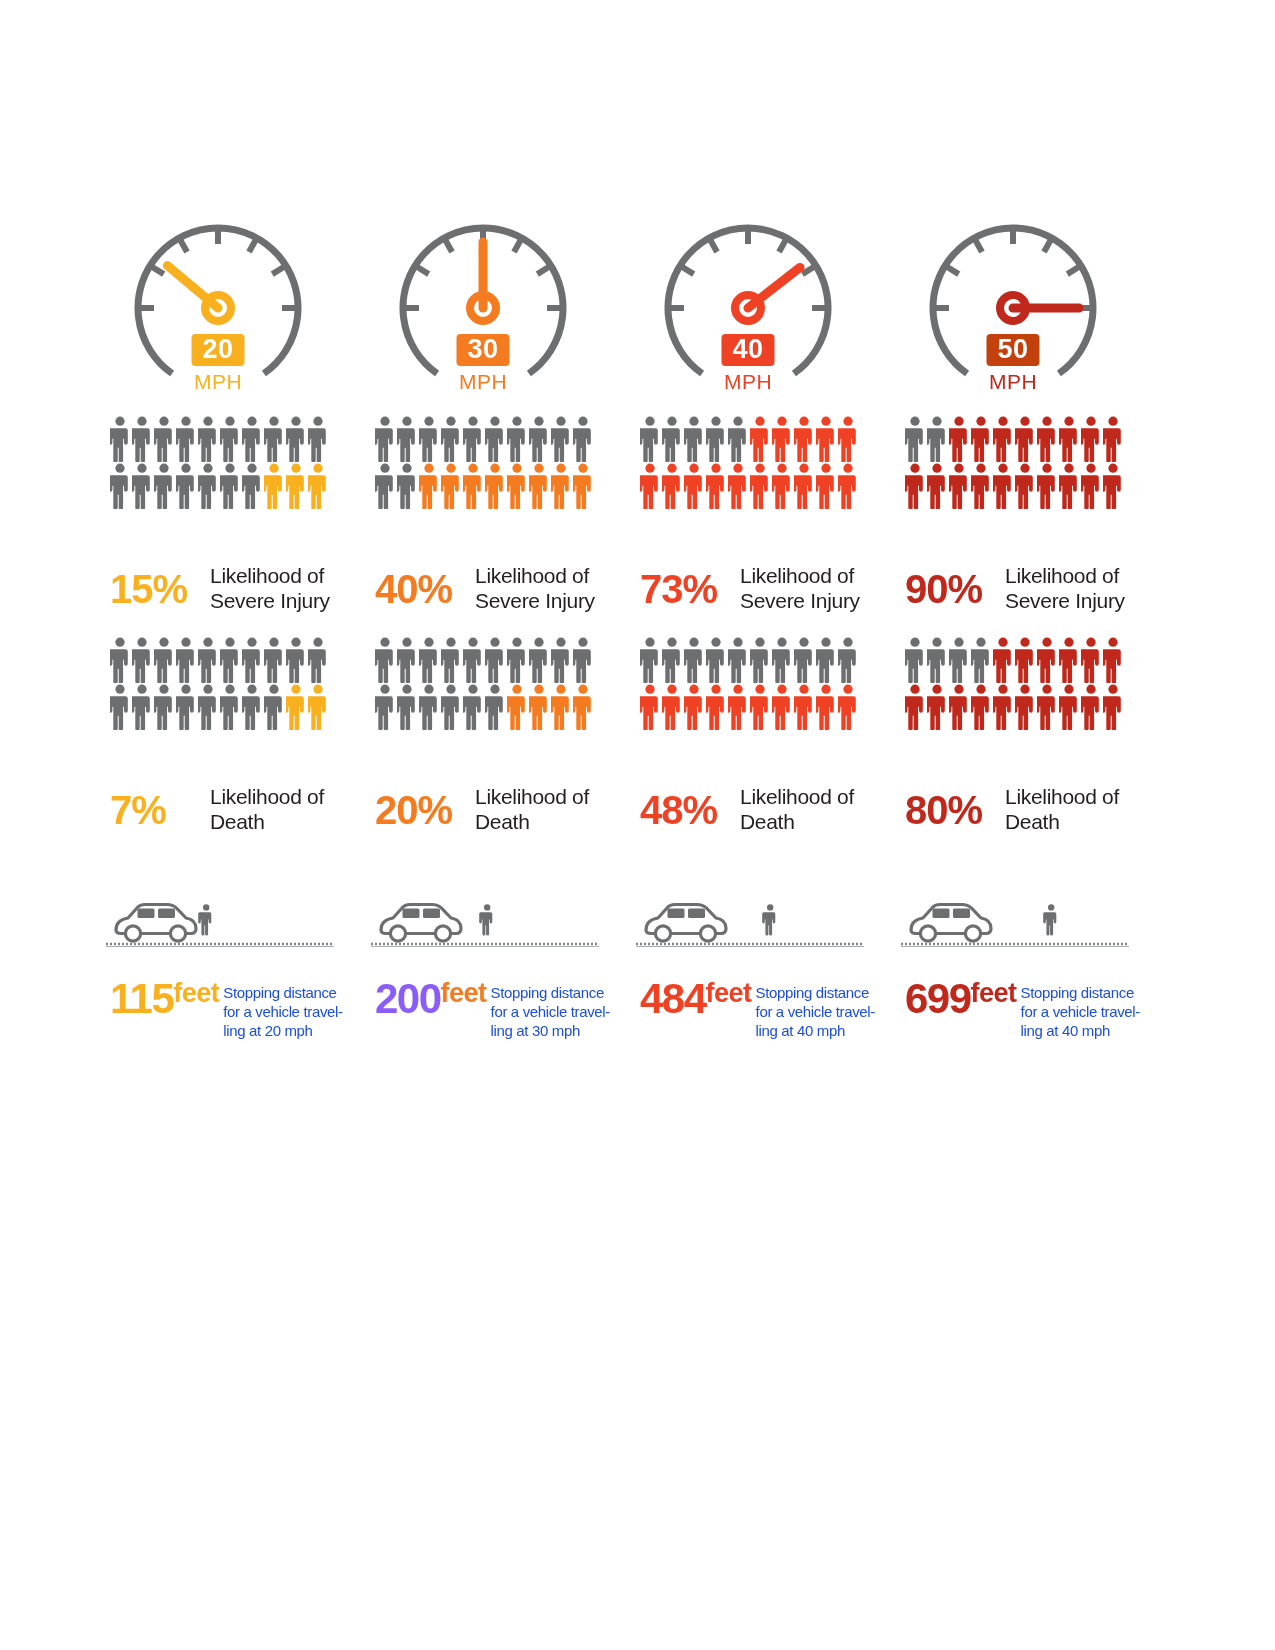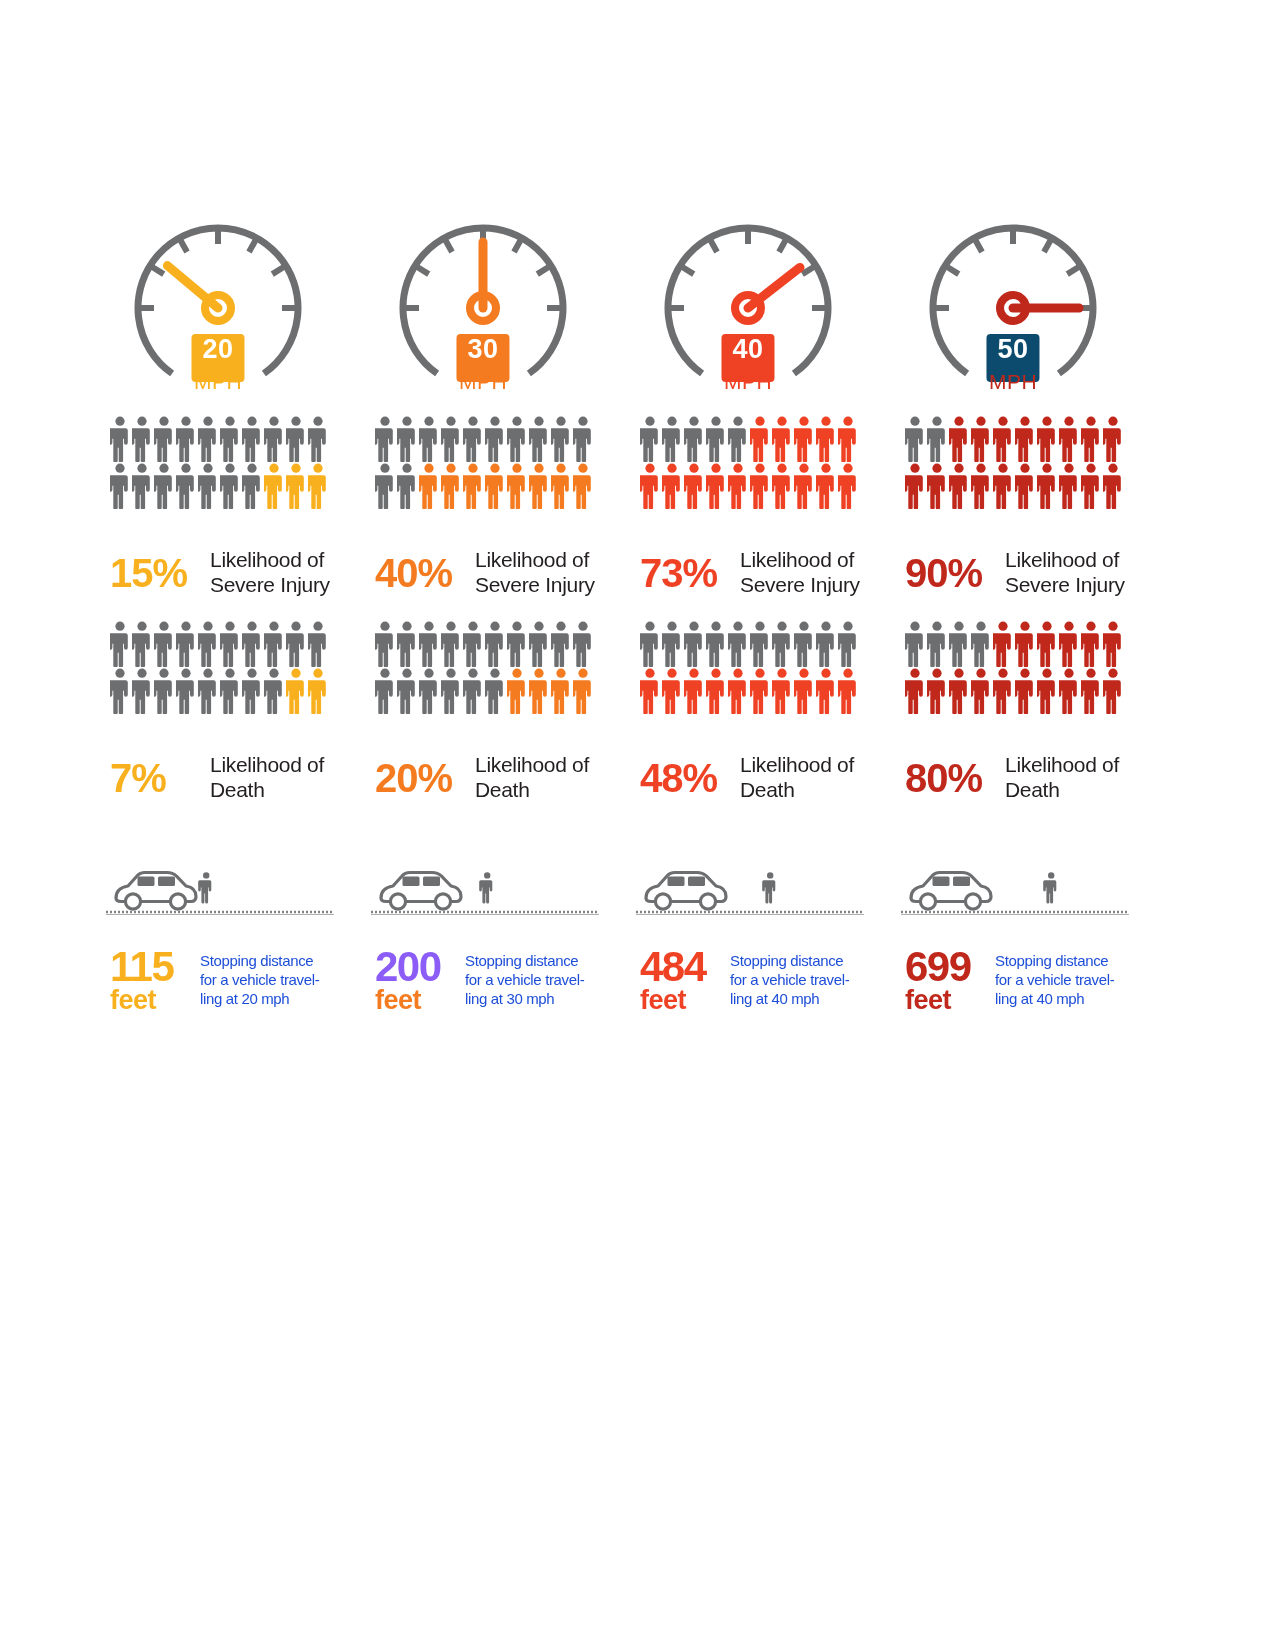--- a/index.html
+++ b/index.html
@@ -44,21 +44,21 @@
     width: 220px;
     height: 180px;
     margin-left: 12px;
   }
   .gauge-svg { display:block; }
   .gauge-badge {
     position: absolute;
     left: 50%;
     transform: translateX(-50%);
     top: 124px;
-    padding: 1px 11px 19px 11px;
+    padding: 1px 11px 3px 11px;
     border-radius: 4px;
     color: #ffffff;
     font-size: 27px;
     font-weight: bold;
     letter-spacing: 0.5px;
     line-height: 1.05;
   }
   .gauge-mph {
     position: absolute;
     left: 50%;
@@ -80,21 +80,21 @@
   }
   .people-row + .people-row { margin-top: 1px; }
   .person { display:block; }
 
   
   .stat {
     display: flex;
     flex-direction: row;
     align-items: center;
     margin-left: 14px;
-    margin-top: 42px;
+    margin-top: 58px;
     height: 44px;
   }
   .stat-pct {
     font-size: 40px;
     font-weight: bold;
     line-height: 1;
     min-width: 96px;
     letter-spacing: -1px;
   }
   .stat-label {
@@ -117,21 +117,20 @@
   
   .dist {
     display: flex;
     flex-direction: row;
     align-items: flex-start;
     margin-left: 14px;
     margin-top: 24px;
   }
   .dist-num-wrap {
     display: flex;
-    flex-direction: column;
     align-items: flex-start;
     min-width: 86px;
     line-height: 0.92;
   }
   .dist-num {
     font-size: 42px;
     font-weight: bold;
     letter-spacing: -1.5px;
   }
   .dist-unit {
@@ -1120,21 +1119,21 @@
     <line x1="32.0" y1="98.0" x2="46.0" y2="98.0" stroke="#6d6e70" stroke-width="6" stroke-linecap="butt"></line>
             <line x1="43.9" y1="56.7" x2="55.7" y2="64.1" stroke="#6d6e70" stroke-width="6" stroke-linecap="butt"></line>
             <line x1="72.2" y1="29.8" x2="79.0" y2="42.0" stroke="#6d6e70" stroke-width="6" stroke-linecap="butt"></line>
             <line x1="110.0" y1="20.0" x2="110.0" y2="34.0" stroke="#6d6e70" stroke-width="6" stroke-linecap="butt"></line>
             <line x1="147.8" y1="29.8" x2="141.0" y2="42.0" stroke="#6d6e70" stroke-width="6" stroke-linecap="butt"></line>
             <line x1="176.1" y1="56.7" x2="164.3" y2="64.1" stroke="#6d6e70" stroke-width="6" stroke-linecap="butt"></line>
             <line x1="188.0" y1="98.0" x2="174.0" y2="98.0" stroke="#6d6e70" stroke-width="6" stroke-linecap="butt"></line>
     <line x1="110" y1="98" x2="176.0" y2="98.0" stroke="#c0281c" stroke-width="9" stroke-linecap="round"></line>
     <circle cx="110" cy="98" r="13" fill="none" stroke="#c0281c" stroke-width="8"></circle>
   </svg>
-      <div class="gauge-badge" style="background:#0c4a6e">50</div>
+      <div class="gauge-badge" style="background:#c2410c">50</div>
       <div class="gauge-mph" style="color:#c0281c">MPH</div>
     </div>
 
     <div class="people-block">
       <div class="people-row">
             <span>
               <svg class="person" width="20" height="46" viewBox="0 0 20 46" aria-hidden="true">
     <circle cx="10" cy="5.2" r="4.6" fill="#6d6e70"></circle>
     <path d="M4.4 12.2 h11.2 a2.2 2.2 0 0 1 2.2 2.2 v12.4 a1.9 1.9 0 0 1 -3.8 0 v-4.0 h-0.9 v21.6 a2.2 2.2 0 0 1 -4.4 0 v-12.6 h-1.0 v12.6 a2.2 2.2 0 0 1 -4.4 0 v-21.6 h-0.9 v4.0 a1.9 1.9 0 0 1 -3.8 0 v-12.4 a2.2 2.2 0 0 1 2.2 -2.2 z" fill="#6d6e70"></path>
   </svg>

